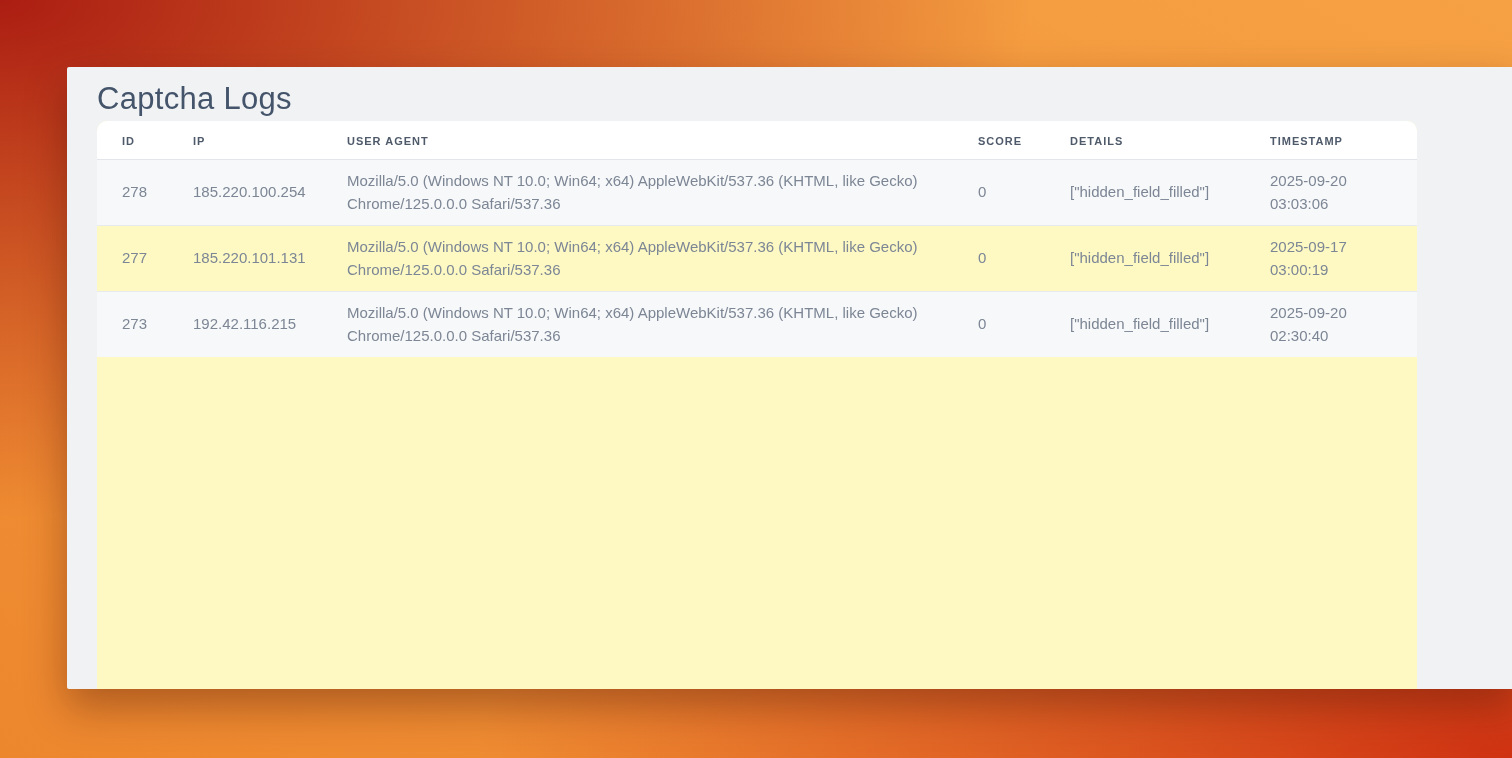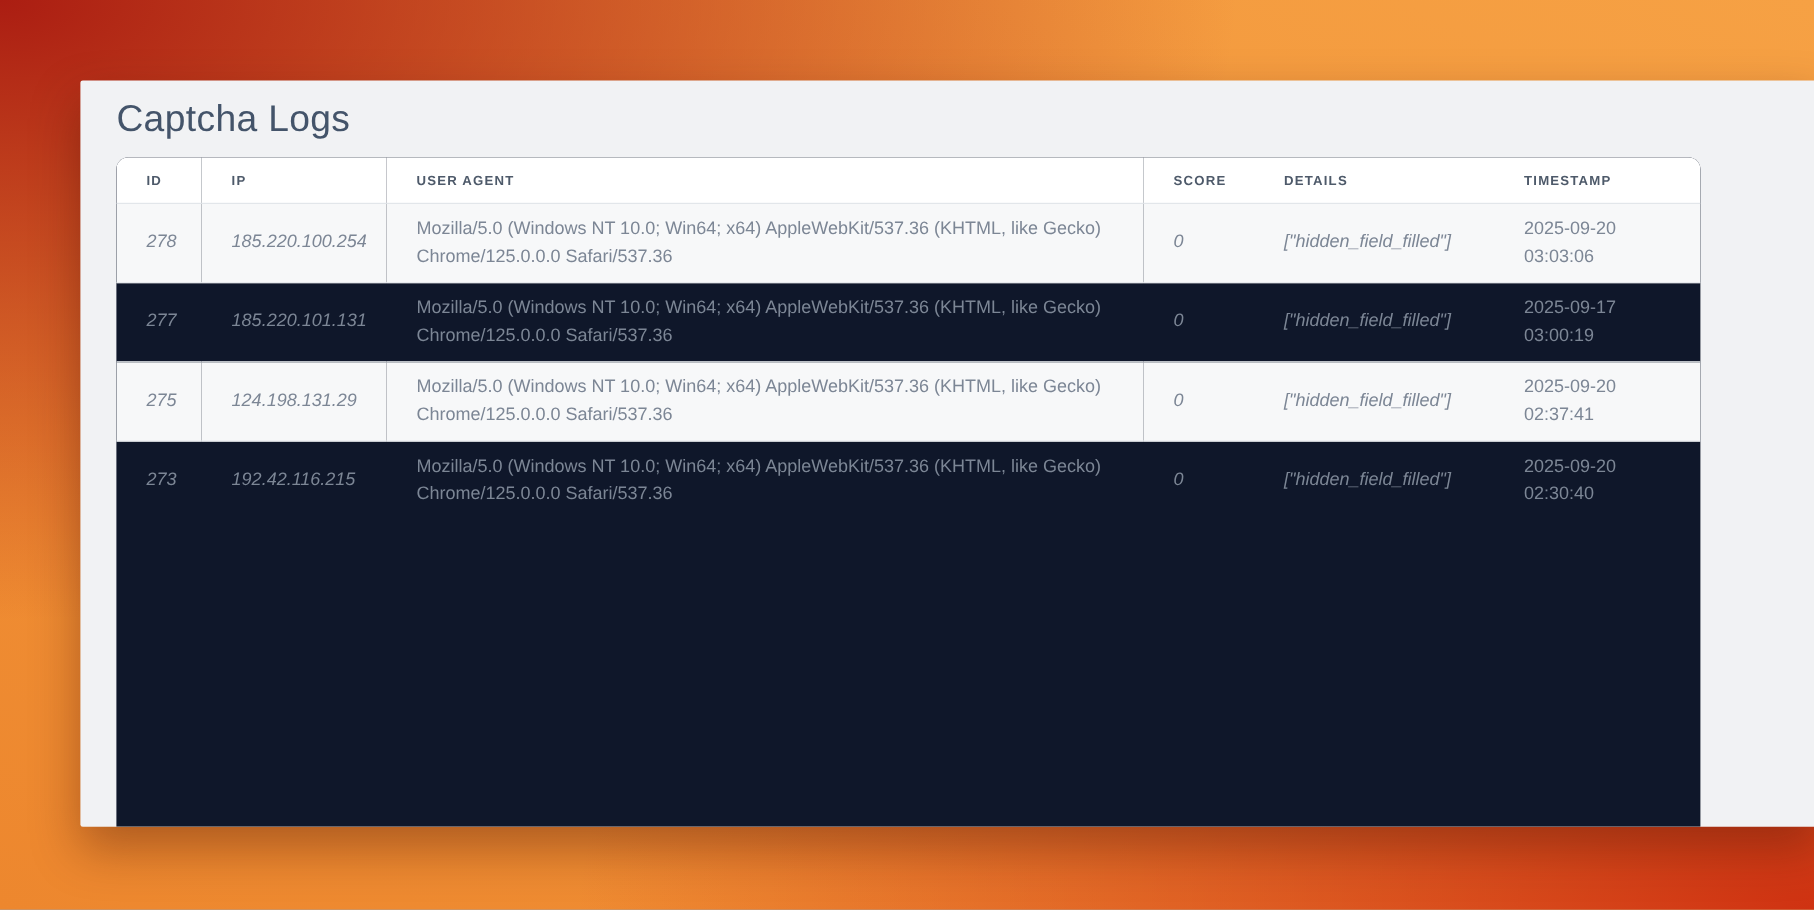--- a/index.html
+++ b/index.html
@@ -30,24 +30,24 @@
     margin: 13px 0 0 30px;
     font-size: 31px;
     line-height: 1.2;
     font-weight: 500;
     color: #44546a;
     letter-spacing: 0.3px;
   }
   .table-wrap {
     position: absolute;
     left: 30px;
-    top: 64px;
+    top: 54px;
     width: 1320px;
     bottom: 0;
-    background: #0f172a;
+    background: #fef9c3;
     border-radius: 10px 10px 0 0;
     overflow: hidden;
   }
   table {
     width: 100%;
     border-collapse: collapse;
     table-layout: fixed;
   }
   thead th {
     text-align: left;
@@ -63,21 +63,21 @@
   tbody td {
     font-size: 15px;
     line-height: 22.5px;
     color: #7c8695;
     padding: 10px 18px 10px 25px;
     border-bottom: 1px solid #e8ebee;
     vertical-align: middle;
   }
   tbody tr:last-child td { border-bottom: 0; }
   tbody tr:nth-child(odd) { background: #f7f8f9; }
-  td.col-id, td.col-ip, td.col-score, td.col-details { white-space: nowrap; font-style: italic; }
+  td.col-id, td.col-ip, td.col-score, td.col-details { white-space: nowrap; }
   col.c-id { width: 71px; }
   col.c-ip { width: 154px; }
   col.c-ua { width: 631px; }
   col.c-score { width: 92px; }
   col.c-details { width: 200px; }
   col.c-ts { width: 172px; }
 </style>
 </head>
 <body>
 
@@ -114,28 +114,20 @@
           </tr>
           <tr>
             <td class="col-id">277</td>
             <td class="col-ip">185.220.101.131</td>
             <td class="col-user_agent">Mozilla/5.0 (Windows NT 10.0; Win64; x64) AppleWebKit/537.36 (KHTML, like Gecko) Chrome/125.0.0.0 Safari/537.36</td>
             <td class="col-score">0</td>
             <td class="col-details">["hidden_field_filled"]</td>
             <td class="col-timestamp">2025-09-17 03:00:19</td>
           </tr>
           <tr>
-            <td class="col-id">275</td>
-            <td class="col-ip">124.198.131.29</td>
-            <td class="col-user_agent">Mozilla/5.0 (Windows NT 10.0; Win64; x64) AppleWebKit/537.36 (KHTML, like Gecko) Chrome/125.0.0.0 Safari/537.36</td>
-            <td class="col-score">0</td>
-            <td class="col-details">["hidden_field_filled"]</td>
-            <td class="col-timestamp">2025-09-20 02:37:41</td>
-          </tr>
-          <tr>
             <td class="col-id">273</td>
             <td class="col-ip">192.42.116.215</td>
             <td class="col-user_agent">Mozilla/5.0 (Windows NT 10.0; Win64; x64) AppleWebKit/537.36 (KHTML, like Gecko) Chrome/125.0.0.0 Safari/537.36</td>
             <td class="col-score">0</td>
             <td class="col-details">["hidden_field_filled"]</td>
             <td class="col-timestamp">2025-09-20 02:30:40</td>
           </tr>
         </tbody>
     </table>
   </div>

